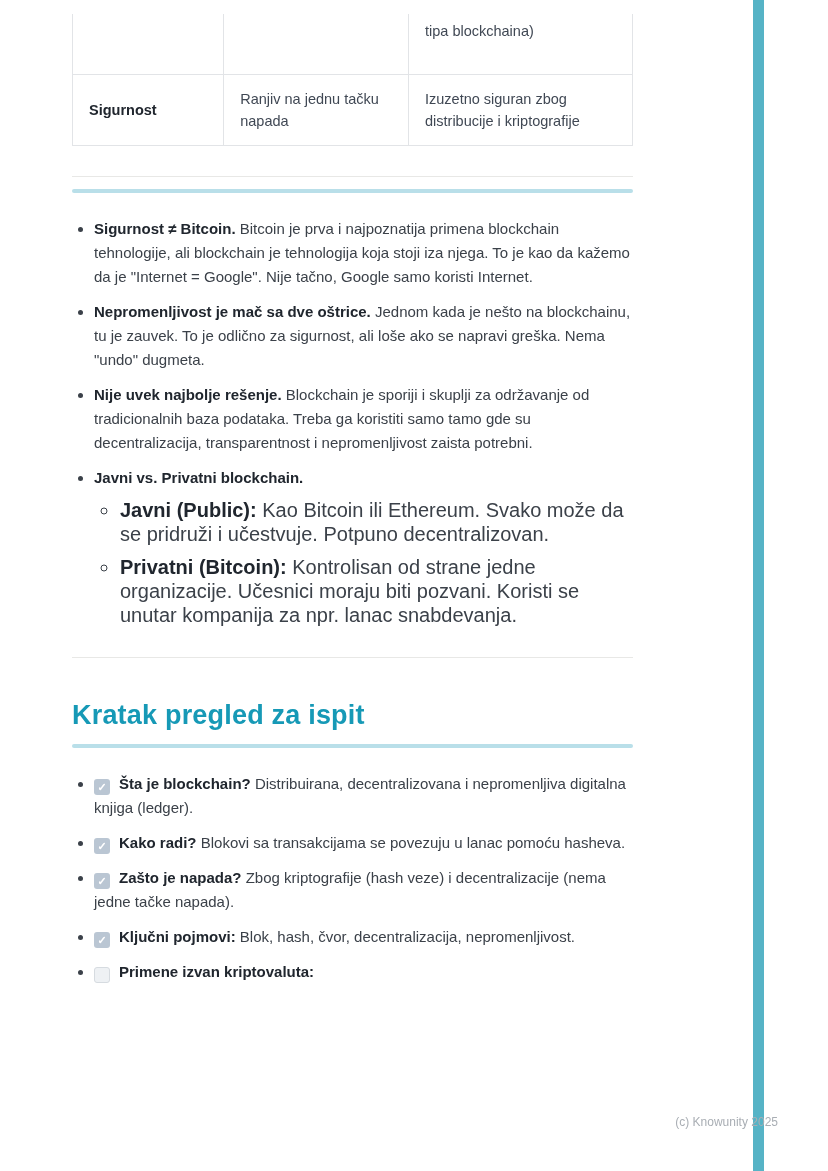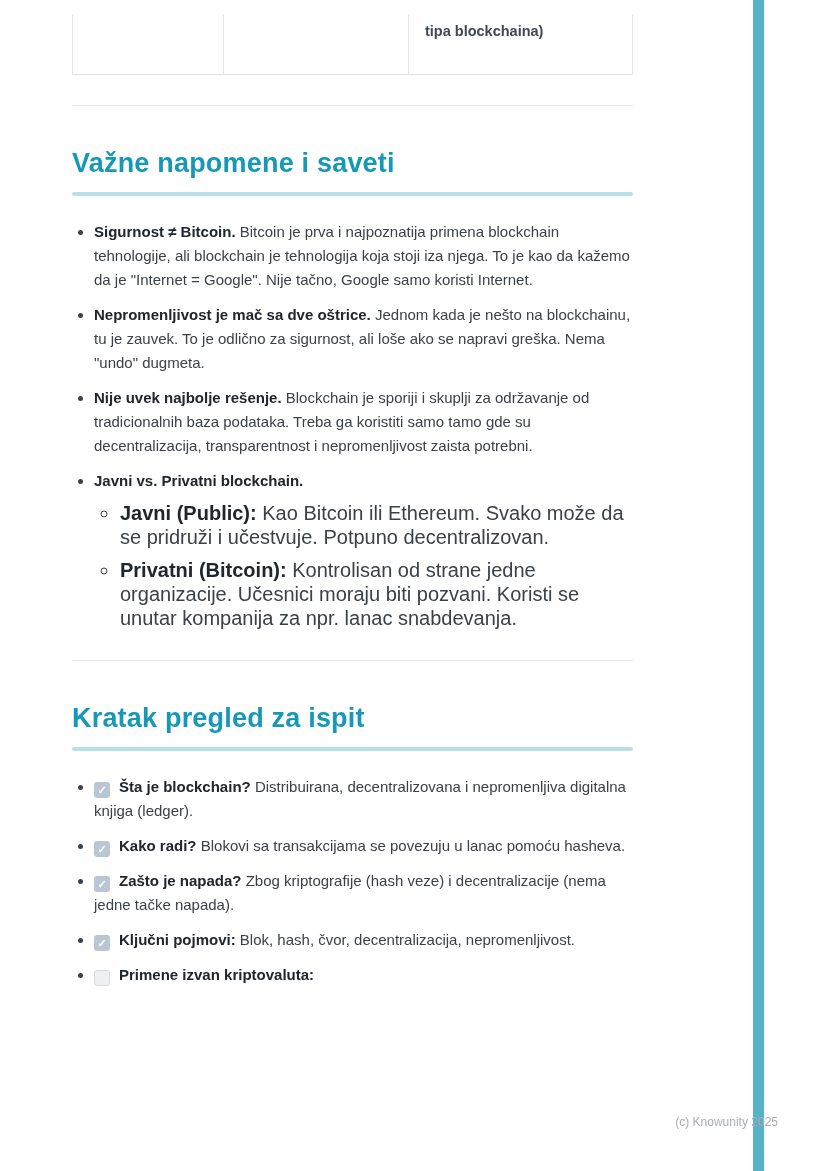--- a/index.html
+++ b/index.html
@@ -35,21 +35,20 @@
     color: #404854;
   }
   table.cmp-table .col1 { width: 27%; }
   table.cmp-table .col2 { width: 33%; }
   table.cmp-table .col3 { width: 40%; }
   table.cmp-table tr.partial td {
     border-top: none;
     padding-top: 6px;
     padding-bottom: 32px;
     vertical-align: top;
-    font-weight: bold;
   }
   table.cmp-table strong { color: #20262e; }
   
   .divider {
     height: 1px;
     background: #e8e8e6;
     margin-top: 30px;
   }
   h2.section-title {
     margin: 40px 0 0 0;
@@ -133,26 +132,30 @@
 
 <div class="content">
 
   <table class="cmp-table">
     <tbody>
         <tr class="partial">
       <td class="col1"></td>
       <td class="col2"></td>
       <td class="col3">tipa blockchaina)</td>
     </tr>
+    <tr>
+      <td class="col1"><strong>Sigurnost</strong></td>
+      <td class="col2">Ranjiv na jednu tačku napada</td>
+      <td class="col3">Izuzetno siguran zbog distribucije i kriptografije</td>
+    </tr>
   </tbody>
     </table>
 
   <div class="divider"></div>
 
-  <h2 class="section-title">Važne napomene i saveti</h2>
   <div class="title-underline"></div>
 
   <ul class="main-list">
     <li><strong>Sigurnost ≠ Bitcoin.</strong><span> Bitcoin je prva i najpoznatija primena blockchain tehnologije, ali blockchain je tehnologija koja stoji iza njega. To je kao da kažemo da je "Internet = Google". Nije tačno, Google samo koristi Internet.</span></li>
     <li><strong>Nepromenljivost je mač sa dve oštrice.</strong><span> Jednom kada je nešto na blockchainu, tu je zauvek. To je odlično za sigurnost, ali loše ako se napravi greška. Nema "undo" dugmeta.</span></li>
     <li><strong>Nije uvek najbolje rešenje.</strong><span> Blockchain je sporiji i skuplji za održavanje od tradicionalnih baza podataka. Treba ga koristiti samo tamo gde su decentralizacija, transparentnost i nepromenljivost zaista potrebni.</span></li>
     <li><strong>Javni vs. Privatni blockchain.</strong><span></span>
       <ul class="sub-list">
         <li><strong>Javni (Public):</strong><span> Kao Bitcoin ili Ethereum. Svako može da se pridruži i učestvuje. Potpuno decentralizovan.</span></li>
         <li><strong>Privatni (Bitcoin):</strong><span> Kontrolisan od strane jedne organizacije. Učesnici moraju biti pozvani. Koristi se unutar kompanija za npr. lanac snabdevanja.</span></li>

